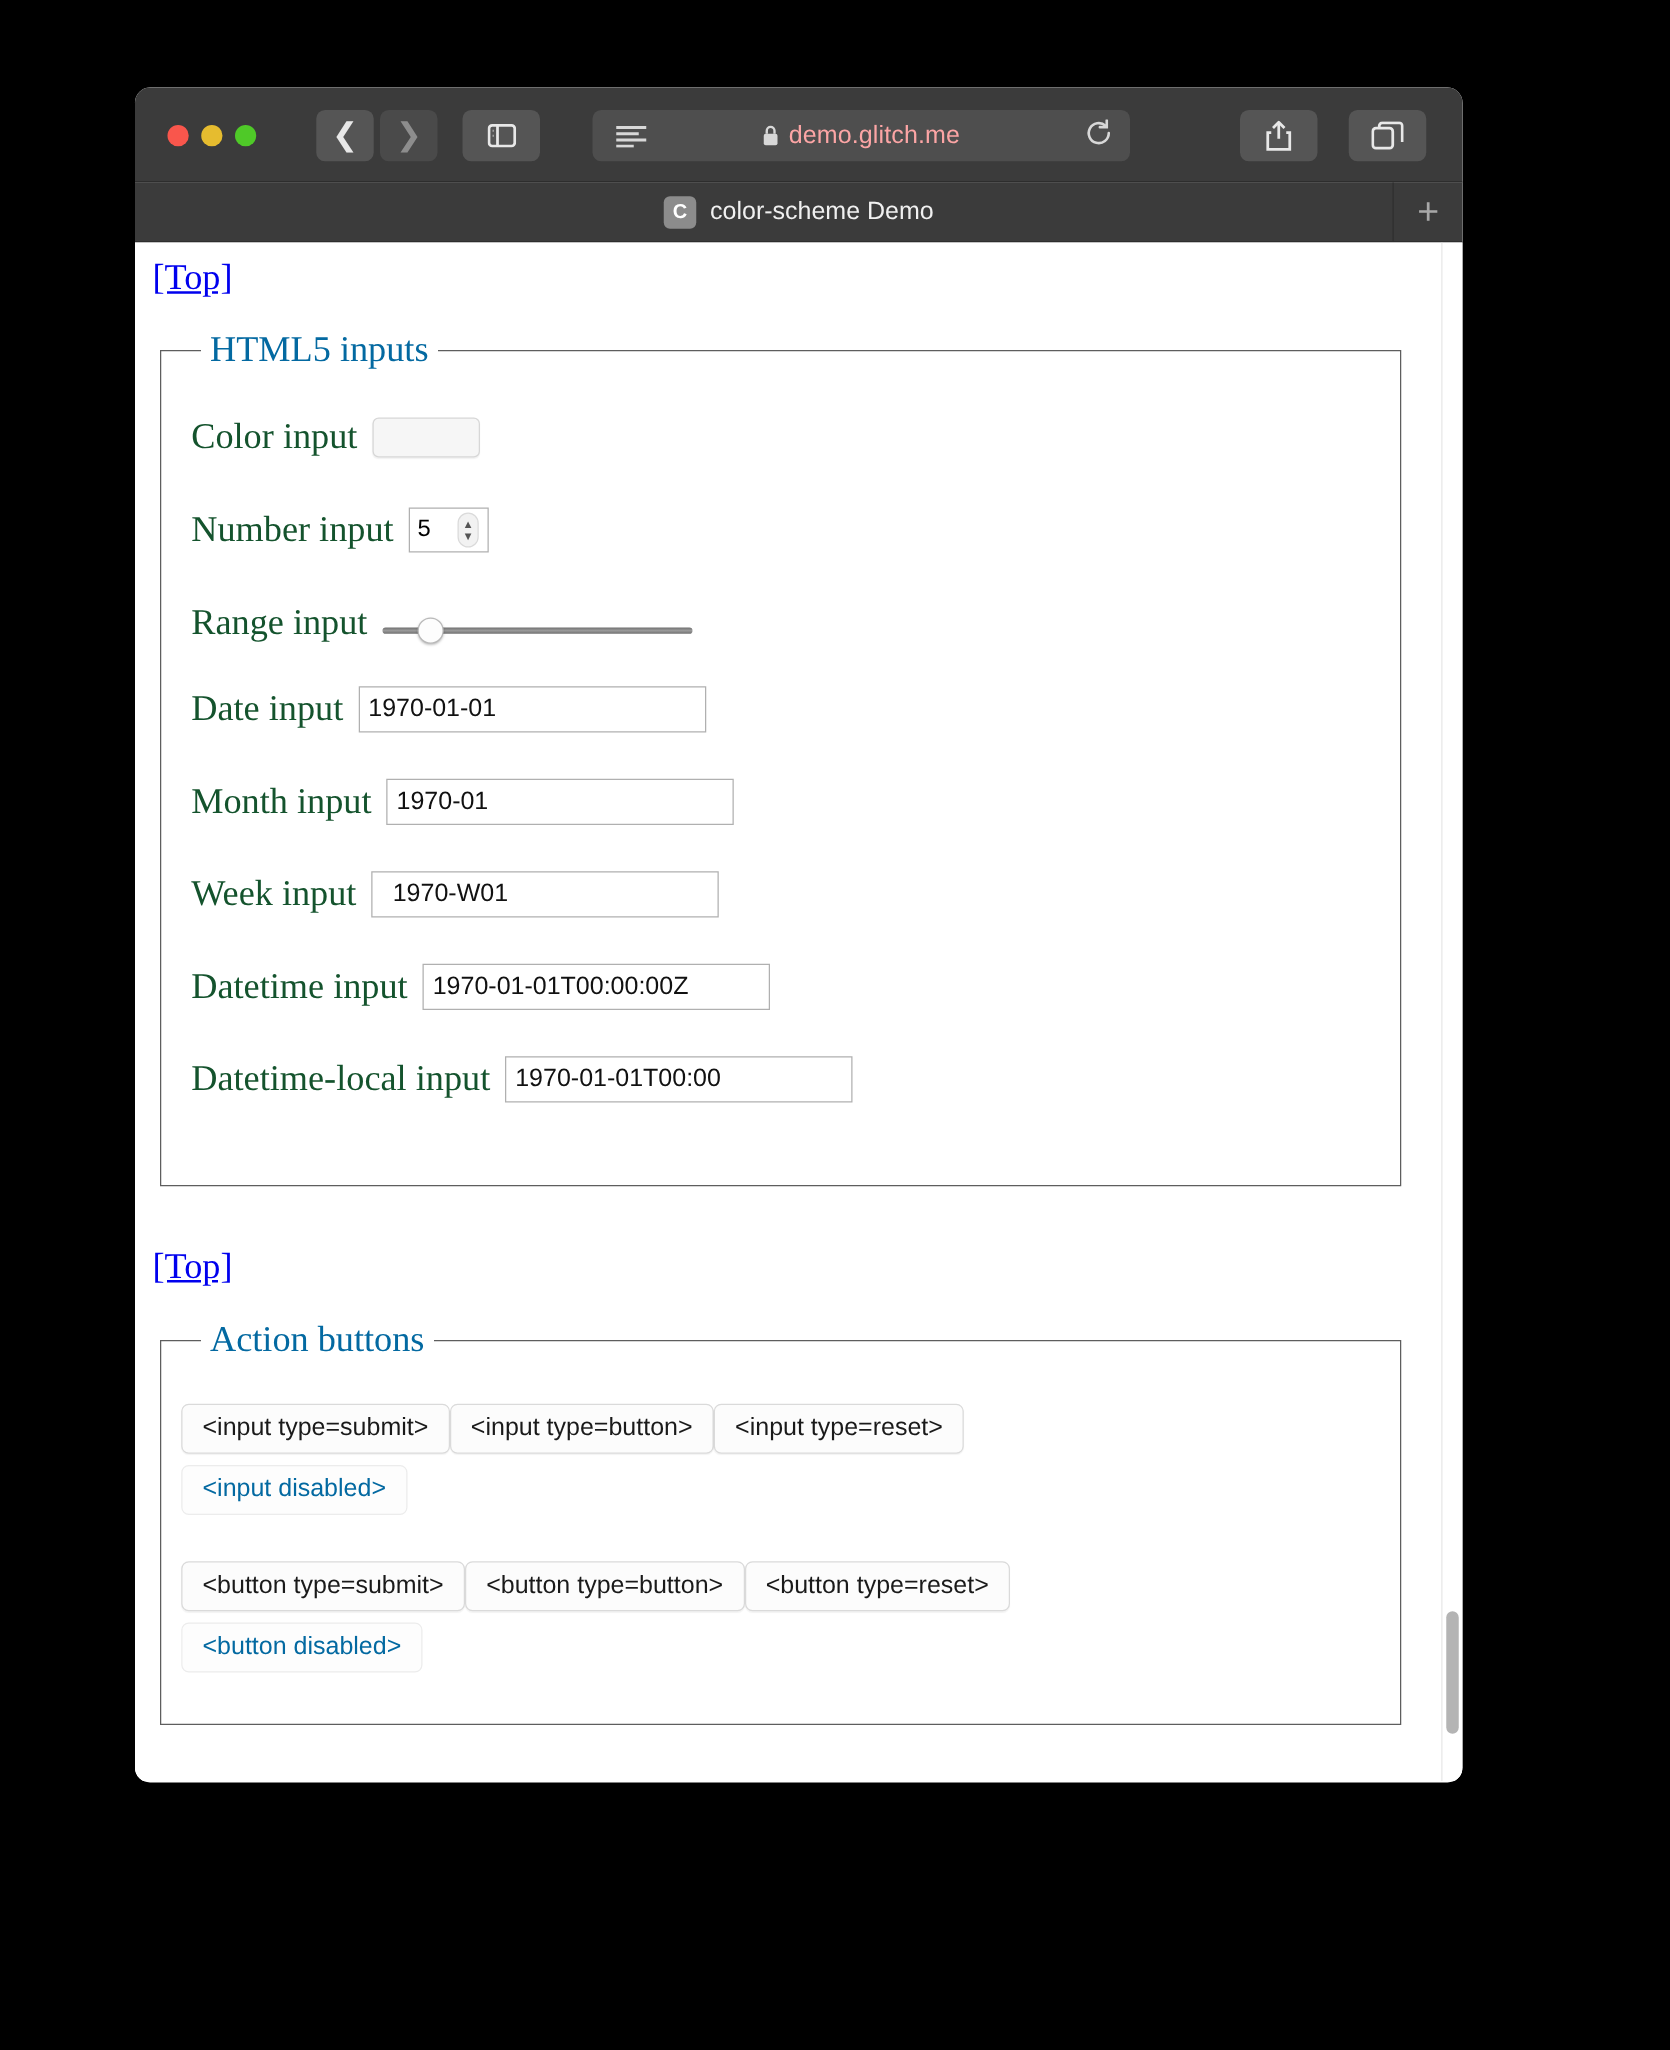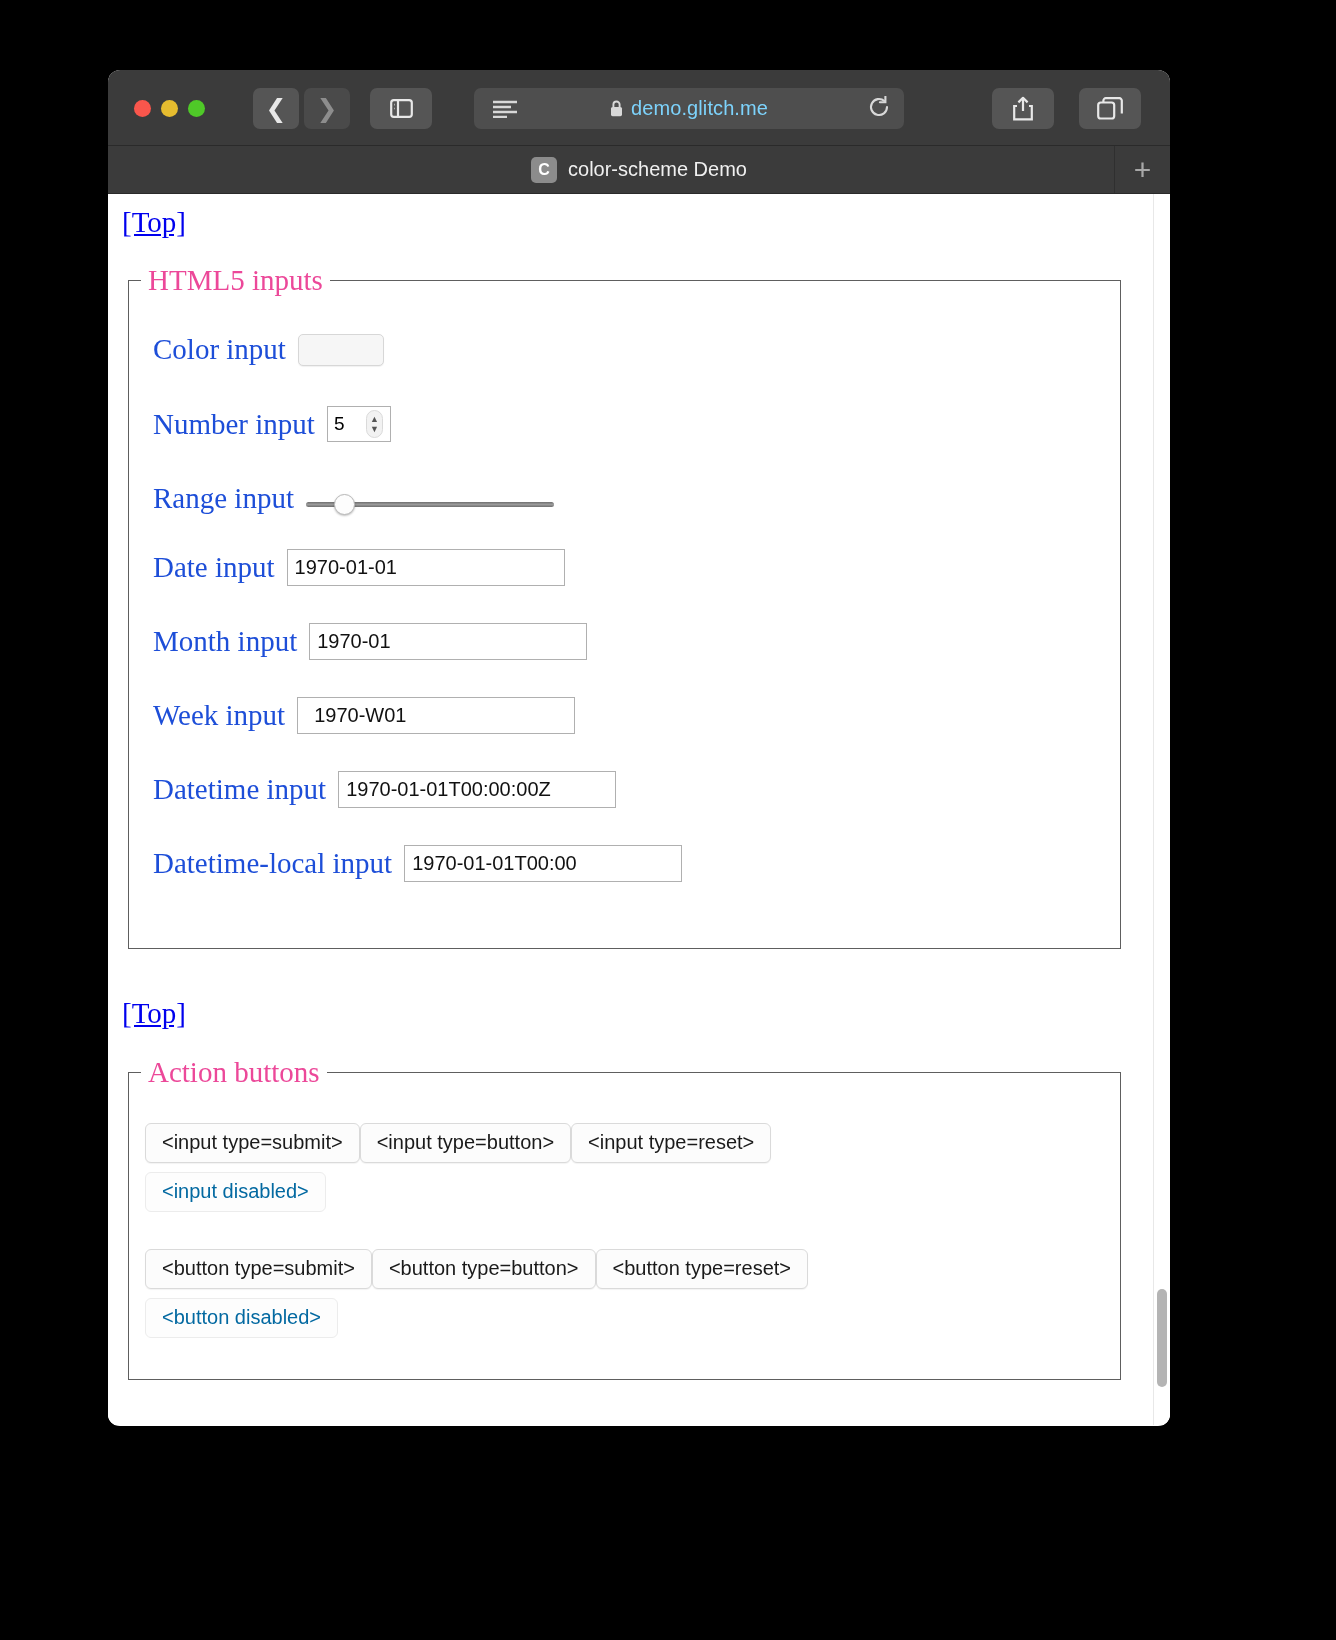--- a/index.html
+++ b/index.html
@@ -67,21 +67,21 @@
     border-radius: 7px;
     display: flex; align-items: center; justify-content: center;
   }
   #reader-icon {
     position: absolute; left: 375px; top: 18px;
     width: 44px; height: 41px;
     display: flex; align-items: center; justify-content: center;
     z-index: 3;
   }
   #urltext {
-    font-size: 20px; color: #7dd3fc;
+    font-size: 20px; color: #fca5a5;
     letter-spacing: .1px;
     display: flex; align-items: center; gap: 8px;
   }
   #reload-icon {
     position: absolute; right: 14px; top: 50%;
     transform: translateY(-50%);
     color: #d8d8d8;
   }
 
   
@@ -151,35 +151,35 @@
 
   fieldset {
     position: absolute;
     margin: 0;
     border: 1px solid #5e5e5e;
     padding: 0;
   }
   legend {
     font-family: "Liberation Serif", serif;
     font-size: 29px;
-    color: #ec4899;
+    color: #0369a1;
     padding: 0 7px;
-    margin-left: 12px;
+    margin-left: 32px;
   }
 
   #fs-inputs { left: 20px; top: 70px; width: 993px; height: 685px; }
   #fs-actions { left: 20px; top: 862px; width: 993px; height: 324px; }
 
   .row {
     display: flex; align-items: center;
     margin-left: 24px;
   }
   .lbl {
     font-family: "Liberation Serif", serif;
-    font-size: 29px; color: #1d4ed8;
+    font-size: 29px; color: #14532d;
     margin-right: 12px;
     white-space: nowrap;
   }
 
   
   .color-input {
     width: 86px; height: 32px;
     background: #f6f6f6;
     border: 1px solid #d7d7d7;
     border-radius: 5px;

